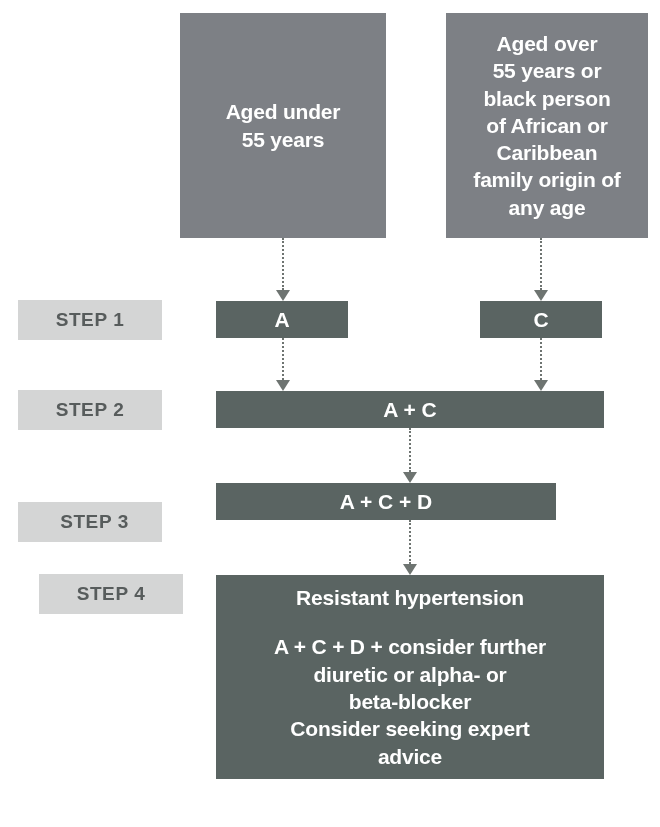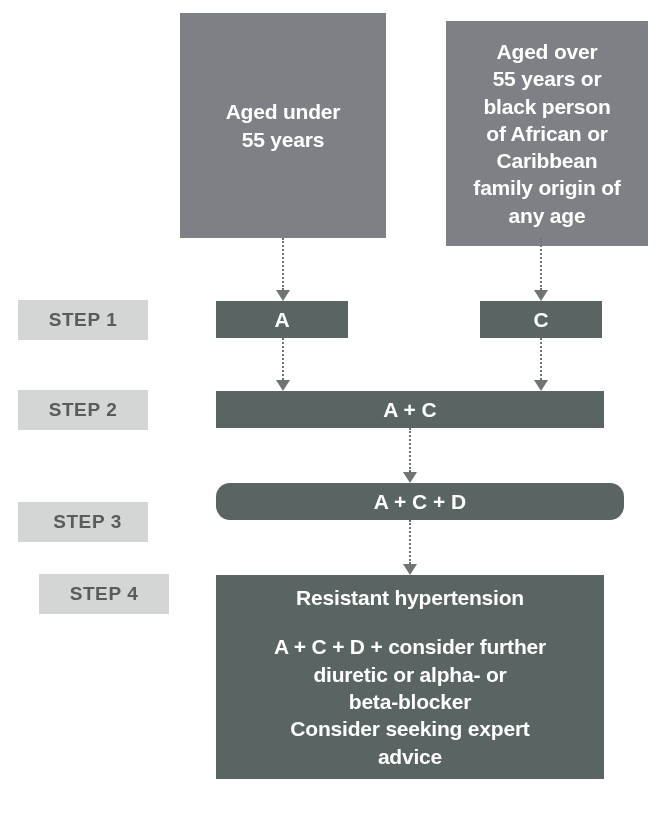--- a/index.html
+++ b/index.html
@@ -42,28 +42,27 @@
     font-size: 21px;
     padding: 12px 10px;
   }
   #entry-right {
     left: 446px;
     top: 13px;
     width: 202px;
     height: 225px;
     font-size: 21px;
     padding: 0 8px;
-    margin-top: 8px;
   }
 
   
   .step-label {
     position: absolute;
     left: 18px;
-    width: 130px;
+    width: 144px;
     height: 40px;
     background: #d4d5d5;
     color: #575c5c;
     display: flex;
     align-items: center;
     justify-content: center;
     font-size: 19px;
     font-weight: bold;
     letter-spacing: 0.6px;
     box-sizing: border-box;
@@ -102,24 +101,23 @@
   #bar-ac {
     left: 216px;
     top: 391px;
     width: 388px;
     height: 37px;
     font-size: 21px;
   }
   #bar-acd {
     left: 216px;
     top: 483px;
-    width: 408px;
-    height: 37px;
-    font-size: 21px;
-    border-radius: 14px;
+    width: 340px;
+    height: 37px;
+    font-size: 21px;
   }
 
   
   #bar-resistant {
     left: 216px;
     top: 575px;
     width: 388px;
     height: 204px;
     flex-direction: column;
     justify-content: center;

